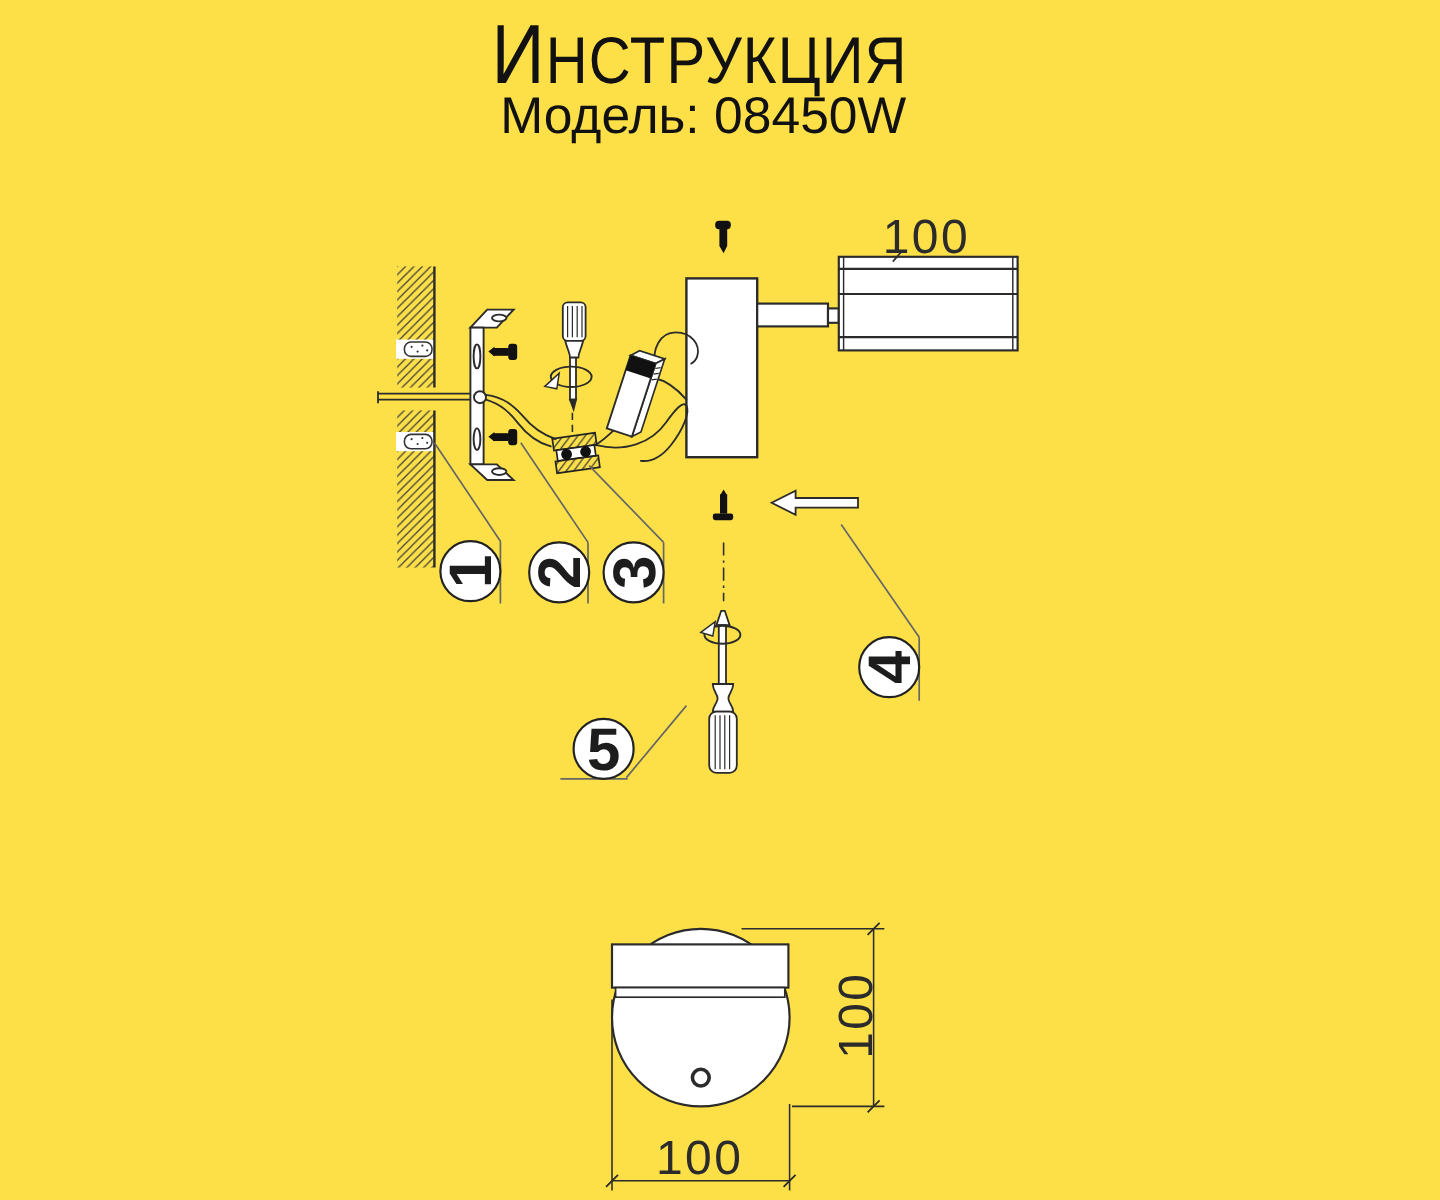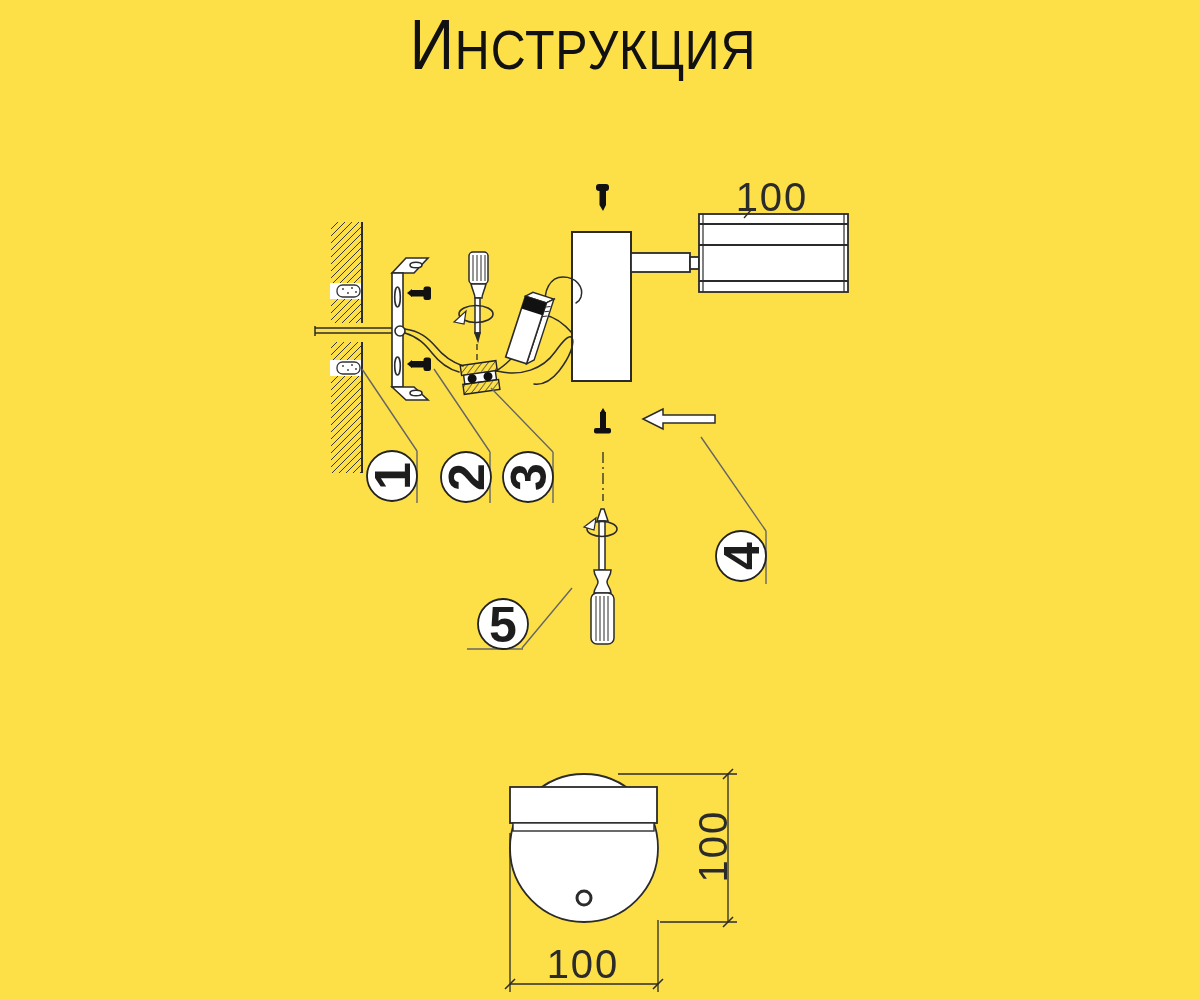--- a/index.html
+++ b/index.html
@@ -15,20 +15,21 @@
   svg text{font-family:"Liberation Sans", sans-serif;}
   .callout-digit{font-size:50px;font-weight:700;fill:#1d1d1d;}
   .dim-text{font-size:40px;font-weight:400;fill:#2b2b2b;letter-spacing:2px;}
 </style>
 </head>
 <body>
 
 <div class="page">
 
   <div class="title"><span class="ti">И</span><span class="tr">НСТРУКЦИЯ</span></div>
+  <div class="subtitle">Модель: 08450W</div>
 
   <svg width="1200" height="1000" viewBox="0 0 1200 1000">
     <defs>
       <pattern id="hatch" width="7" height="7" patternUnits="userSpaceOnUse">
         <path d="M-1,8 L8,-1 M-1,1 L1,-1 M6,8 L8,6" stroke="#3a3a3a" stroke-width="1" fill="none"></path>
       </pattern>
     </defs>
 
     <g>
       <rect x="331" y="222" width="31" height="101" fill="url(#hatch)"></rect>

